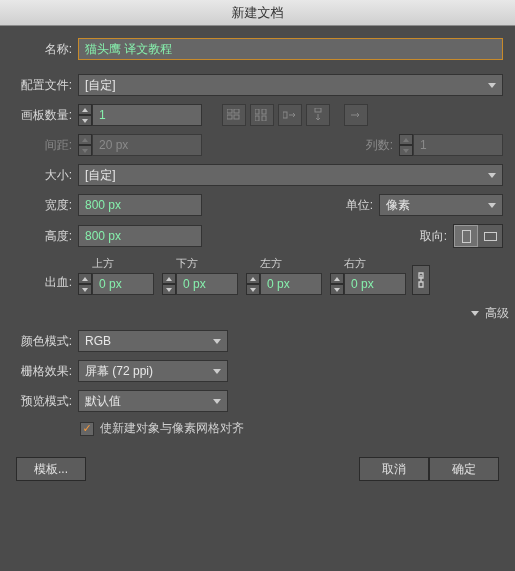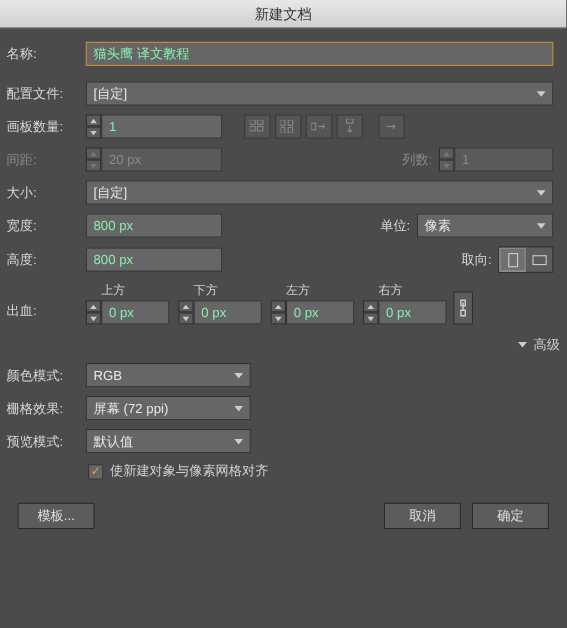--- a/index.html
+++ b/index.html
@@ -25,21 +25,21 @@
     background: #4b4b4b;
     padding: 12px 6px 8px 6px;
   }
   .row {
     display: flex;
     align-items: center;
     margin-bottom: 8px;
   }
   .label {
     width: 72px;
-    text-align: left;
+    text-align: right;
     padding-right: 6px;
     color: #d8d8d8;
   }
   .label.dim { color: #8a8a8a; }
   .text-input {
     background: #666;
     border: 1px solid #333;
     height: 22px;
     color: #86efac;
     padding: 0 6px;
@@ -332,19 +332,19 @@
     </div>
   </div>
 
   <div class="row" style="margin-left:74px;margin-top:4px;">
     <span class="checkbox">✓</span>
     <span style="margin-left:6px;">使新建对象与像素网格对齐</span>
   </div>
 
   <div class="footer">
     <div class="btn-txt">模板...</div>
-    <div style="display:flex;gap:10px;">
+    <div style="display:flex;">
       <div class="btn-txt">取消</div>
       <div class="btn-txt">确定</div>
     </div>
   </div>
 
 </div>
 
 </body></html>

